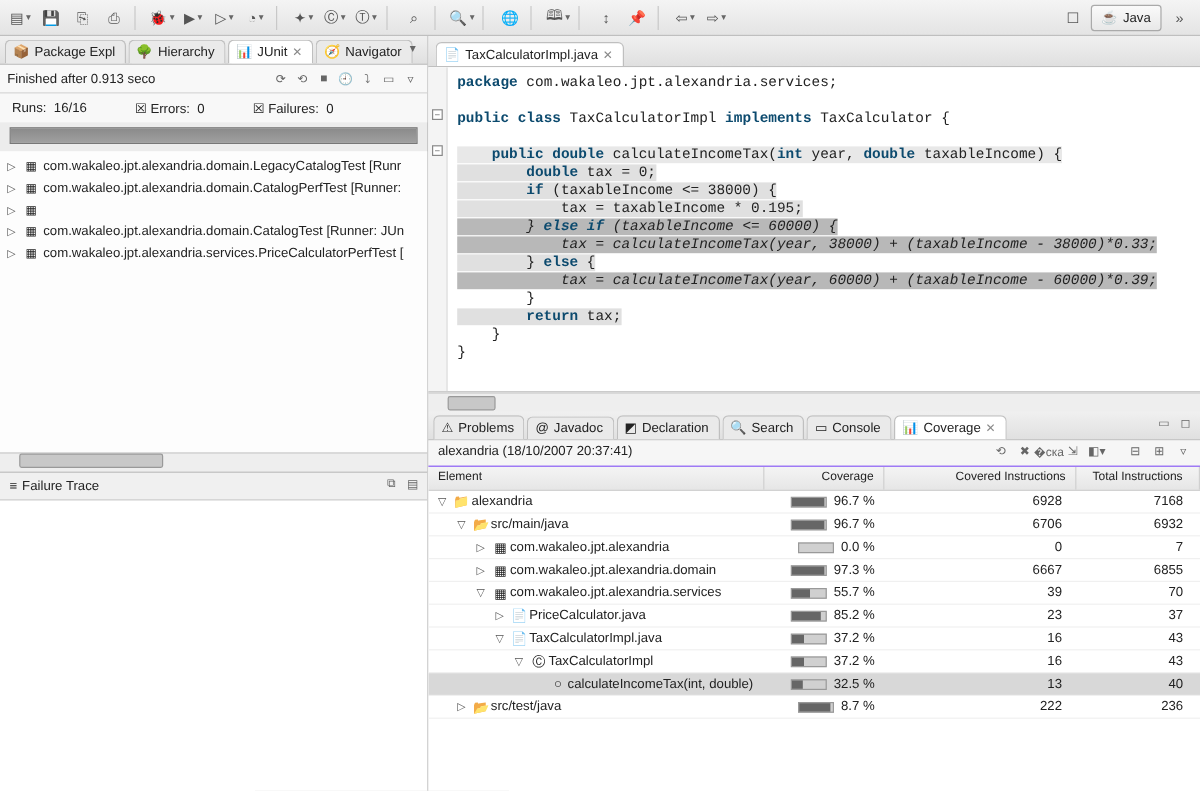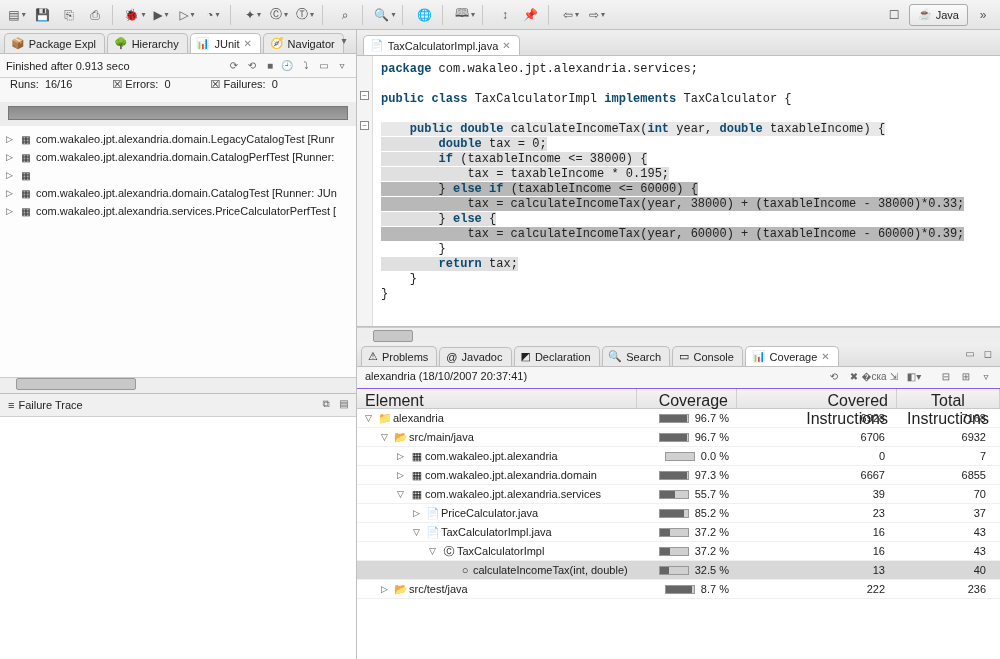--- a/index.html
+++ b/index.html
@@ -14,44 +14,44 @@
 .left-col { width: 357px; display: flex; flex-direction: column; border-right: 1px solid #bfbfbf; }
 .right-col { flex: 1; display: flex; flex-direction: column; }
 .view-tabs { height: 24px; background: linear-gradient(#f0f0f0,#e0e0e0); border-bottom: 1px solid #bfbfbf; display: flex; align-items: flex-end; padding: 0 4px; position: relative; }
 .view-tab { padding: 3px 8px 3px 6px; border: 1px solid #bfbfbf; border-bottom: none; border-radius: 5px 5px 0 0; background: #eaeaea; margin-right: 2px; display: inline-flex; align-items: center; gap: 4px; cursor: pointer; white-space: nowrap; font-size: 11px; }
 .view-tab.active { background: #fff; }
 .tab-close { font-size: 10px; color: #888; cursor: pointer; }
 .view-toolbar-icons { position: absolute; right: 4px; top: 2px; display: flex; gap: 2px; }
 .mini-icon { width: 16px; height: 16px; display: inline-flex; align-items: center; justify-content: center; font-size: 10px; color: #666; cursor: pointer; border: 1px solid transparent; }
 .junit-status { height: 24px; background: #f8f8f8; border-bottom: 1px solid #d0d0d0; display: flex; align-items: center; padding: 0 6px; gap: 6px; font-size: 11px; }
 .junit-status-icons { display: flex; gap: 2px; }
-.junit-stats { height: 24px; display: flex; align-items: flex-start; padding: 0 10px; gap: 40px; background: #f8f8f8; font-size: 11px; }
+.junit-stats { height: 24px; display: flex; align-items: center; padding: 0 10px; gap: 40px; background: #f8f8f8; font-size: 11px; }
 .progress-bar { height: 14px; margin: 4px 8px 6px; background: linear-gradient(#8a8a8a,#a0a0a0); border: 1px solid #777; }
 .junit-tree { flex: 1; overflow: auto; background: #fdfdfd; padding: 4px 2px; min-height: 200px; }
 .tree-row { display: flex; align-items: center; padding: 2px 0 2px 4px; cursor: default; font-size: 11px; white-space: nowrap; }
 .tree-toggle { width: 12px; font-size: 9px; color: #555; cursor: pointer; }
 .tree-icon { width: 16px; height: 14px; display: inline-flex; align-items: center; justify-content: center; font-size: 10px; margin-right: 2px; }
 .failure-header { height: 24px; border-top: 1px solid #bfbfbf; border-bottom: 1px solid #d0d0d0; background: #f0f0f0; display: flex; align-items: center; padding: 0 8px; font-size: 11px; position: relative; }
 .failure-body { flex: 1; background: #fff; min-height: 200px; }
 .editor-tabs { height: 26px; background: linear-gradient(#f0f0f0,#e0e0e0); border-bottom: 1px solid #bfbfbf; display: flex; align-items: flex-end; padding: 2px 6px 0; }
 .editor-body { flex: 1; background: #fff; display: flex; overflow: hidden; border-bottom: 1px solid #bfbfbf; position: relative; min-height: 270px; }
 .gutter { width: 16px; background: #f4f4f4; border-right: 1px solid #ddd; position: relative; }
 .fold-mark { position: absolute; left: 3px; width: 9px; height: 9px; border: 1px solid #888; font-size: 8px; line-height: 7px; text-align: center; color: #666; cursor: pointer; background: #fff; }
 .code { font-family: "Courier New", monospace; font-size: 12px; line-height: 15px; padding: 6px 0 6px 8px; white-space: pre; flex: 1; overflow: hidden; }
 .kw { color: #0c4a6e; font-weight: bold; }
 .hl-partial { background: #e8e8e8; }
-.hl-uncov { background: #b8b8b8; }
+.hl-uncov { background: #b8b8b8; font-style: italic; }
 .hl-cov { background: #e0e0e0; }
 .scroll-h { height: 16px; background: #eee; border-top: 1px solid #ccc; display: flex; align-items: center; }
 .scroll-thumb { height: 12px; background: #c8c8c8; border: 1px solid #999; border-radius: 2px; margin-left: 16px; width: 40px; }
 .bottom-tabs { height: 24px; background: linear-gradient(#f0f0f0,#e0e0e0); border-bottom: 1px solid #bfbfbf; display: flex; align-items: flex-end; padding: 0 4px; position: relative; }
 .cov-title { height: 22px; background: #f6f6f6; border-bottom: 1px solid #8b5cf6; padding: 3px 8px; font-size: 11px; position: relative; }
 .cov-toolbar { position: absolute; right: 6px; top: 1px; display: flex; gap: 4px; }
 .cov-table { flex: 1; overflow: auto; background: #fff; }
-.cov-head { display: flex; background: linear-gradient(#f4f4f4,#e6e6e6); border-bottom: 1px solid #c8c8c8; height: 20px; font-size: 16px; }
+.cov-head { display: flex; background: linear-gradient(#f4f4f4,#e6e6e6); border-bottom: 1px solid #c8c8c8; height: 20px; font-size: 10px; }
 .cov-head > div { padding: 3px 8px; border-right: 1px solid #d0d0d0; }
 .cov-row { display: flex; height: 19px; align-items: center; border-bottom: 1px solid #f0f0f0; font-size: 11px; }
 .cov-row.sel { background: #d8d8d8; }
 .cov-el { flex: 0 0 280px; display: flex; align-items: center; white-space: nowrap; overflow: hidden; }
 .cov-pct { flex: 0 0 100px; display: flex; align-items: center; justify-content: flex-end; padding-right: 8px; gap: 6px; }
 .cov-bar { width: 30px; height: 9px; background: #d0d0d0; display: inline-block; position: relative; border: 1px solid #999; }
 .cov-bar-fill { position: absolute; left: 0; top: 0; bottom: 0; background: #666; }
 .cov-ci { flex: 0 0 160px; text-align: right; padding-right: 12px; }
 .cov-ti { flex: 1; text-align: right; padding-right: 14px; }
 .indent { display: inline-block; }

